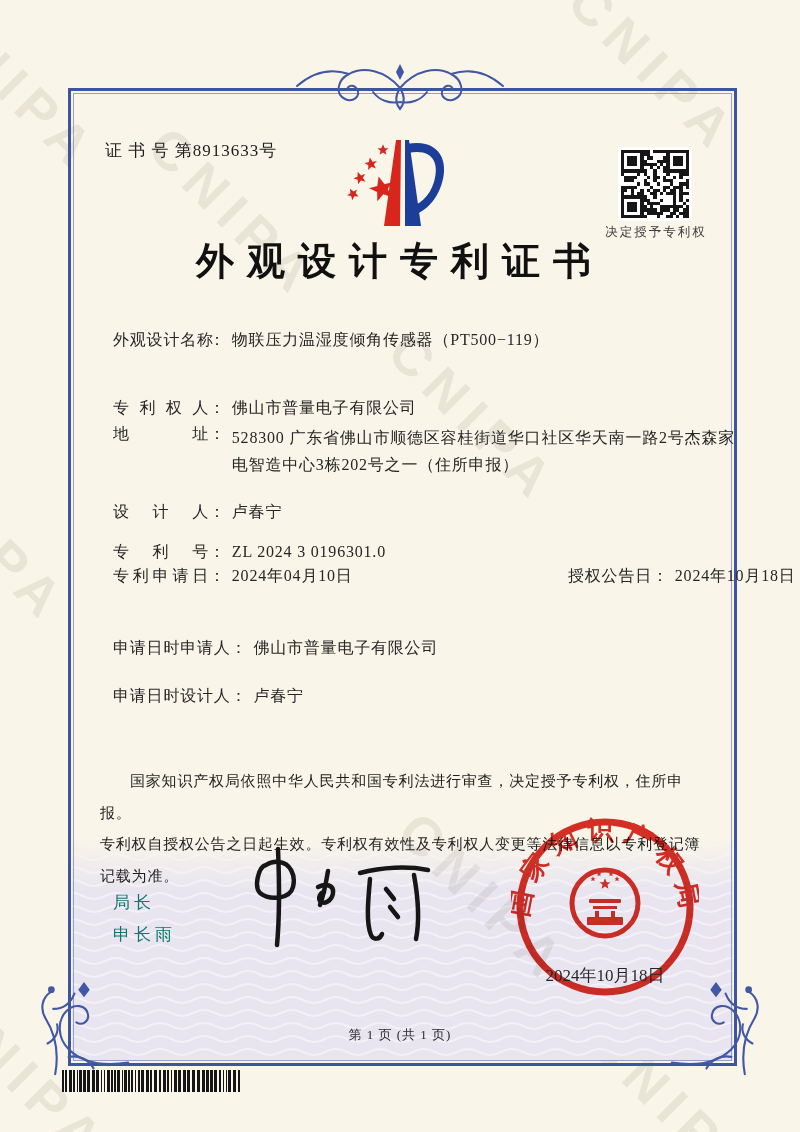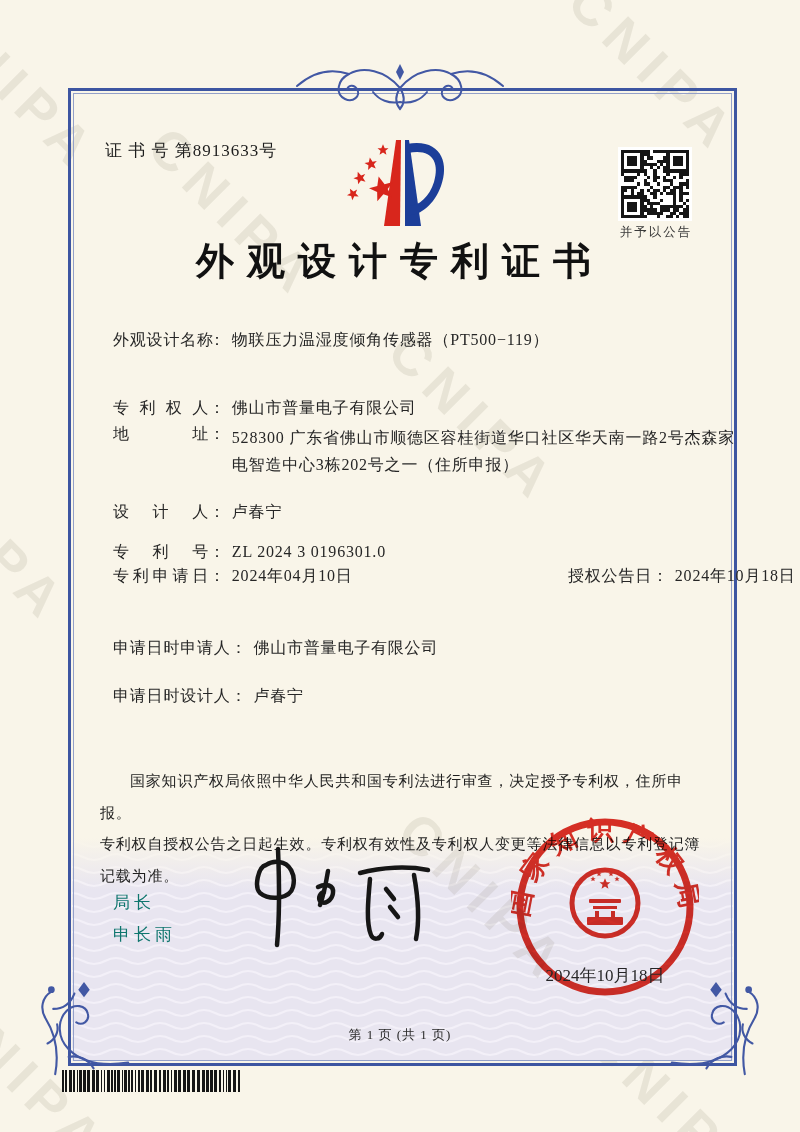--- a/index.html
+++ b/index.html
@@ -602,21 +602,21 @@
       <div class="qm"></div>
       <div class="qm"></div>
       <div class="qm on"></div>
       <div class="qm on"></div>
       <div class="qm"></div>
       <div class="qm on"></div>
       <div class="qm"></div>
       <div class="qm on"></div>
       <div class="qm on"></div>
     </div>
-  <div class="qr-caption">并予以公告</div>
+  <div class="qr-caption">决定授予专利权</div>
 
   <div class="title">外观设计专利证书</div>
 
   <div class="row r-design-name">
     <span class="lbl">外观设计名称</span><span>：</span><span class="val">物联压力温湿度倾角传感器（PT500−119）</span>
   </div>
   <div class="row r-patentee">
     <span class="lbl">专利权人</span><span>：</span><span class="val">佛山市普量电子有限公司</span>
   </div>
   <div class="row r-address">

